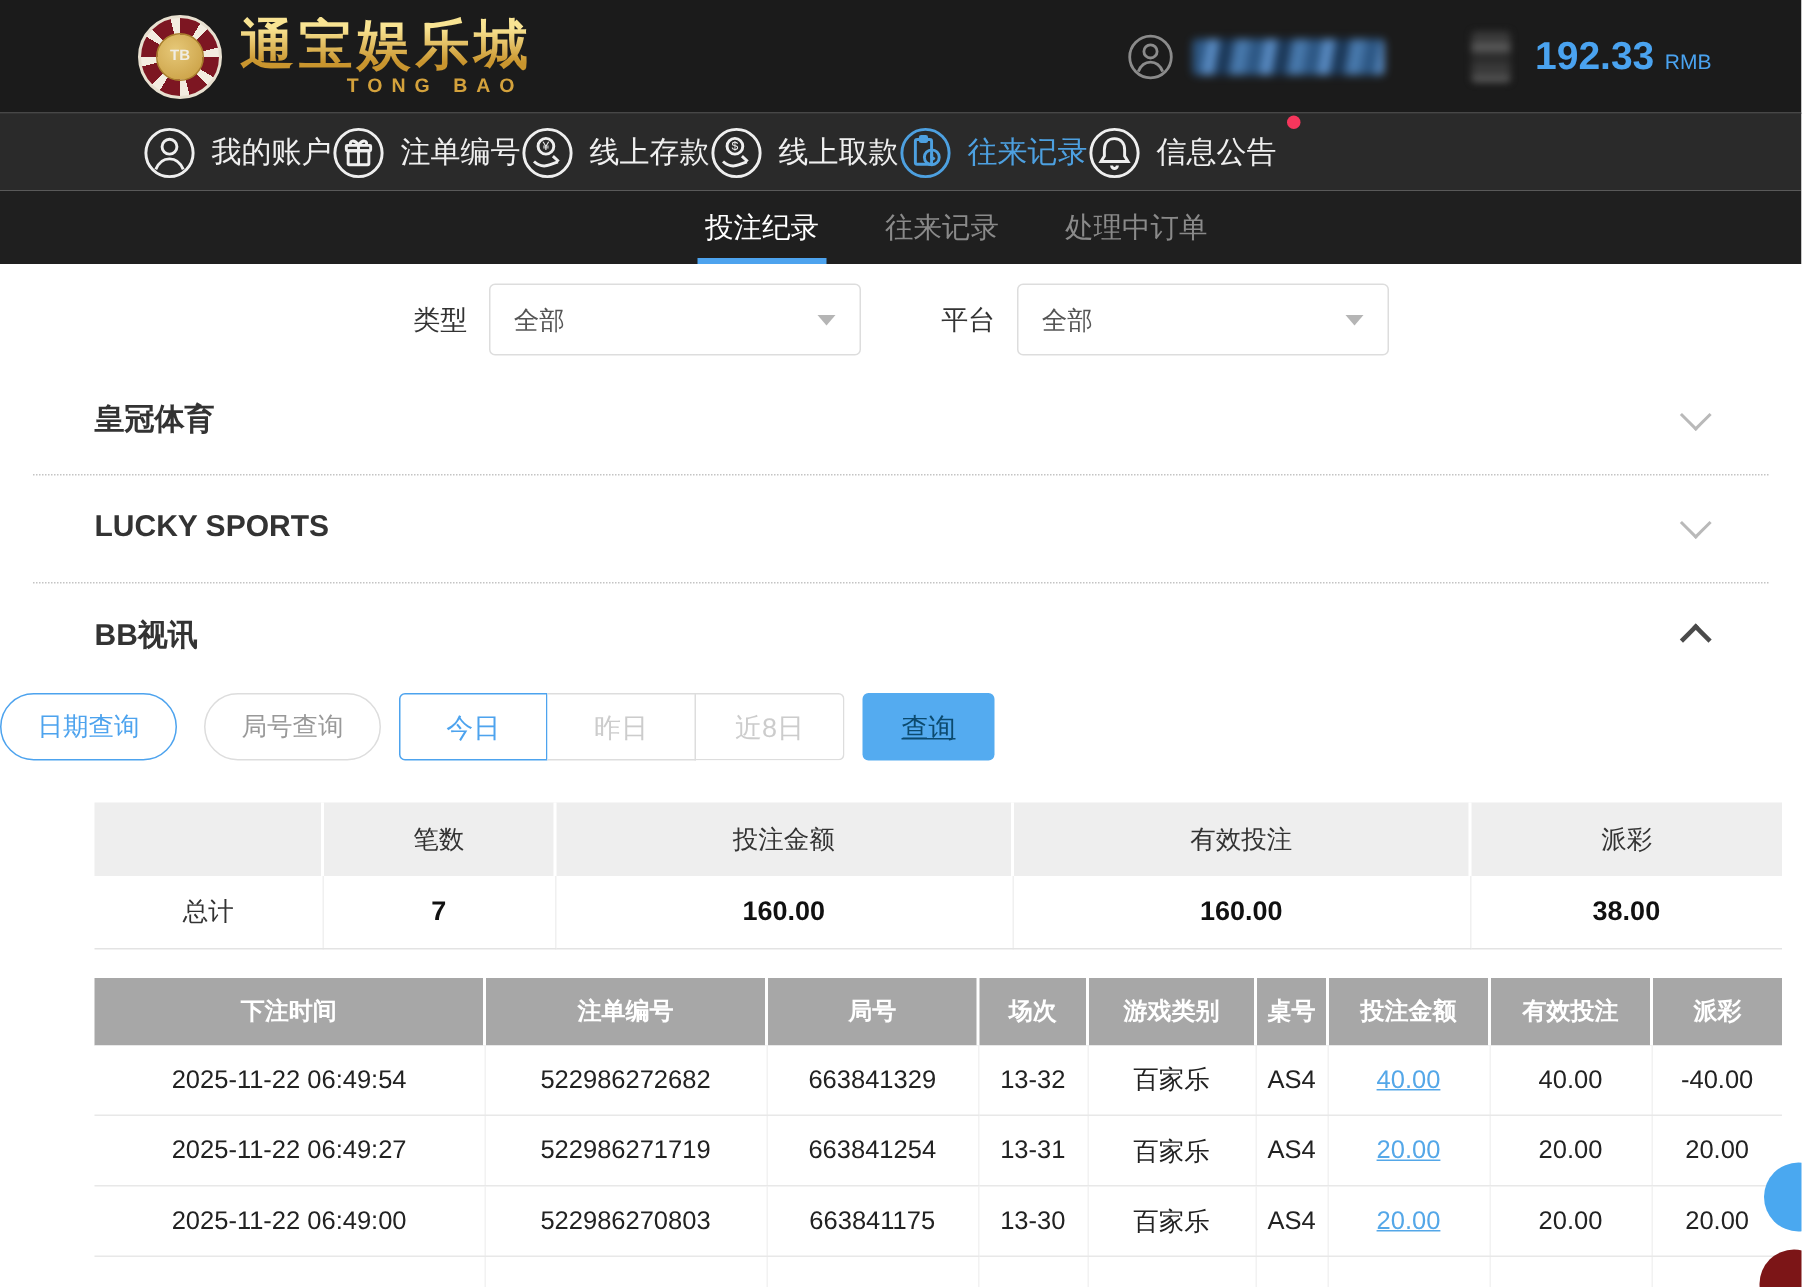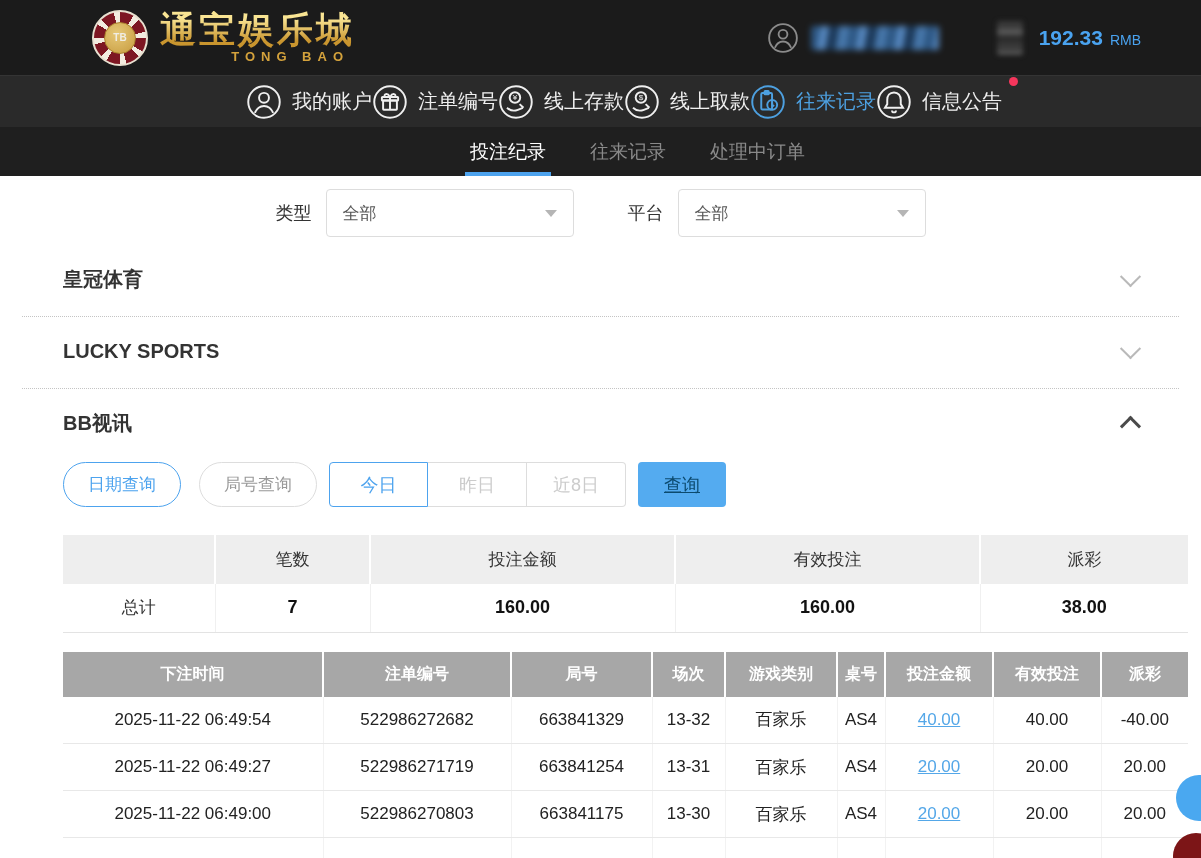--- a/index.html
+++ b/index.html
@@ -27,26 +27,26 @@
     text-align:right; padding-right:6px; }
   .topbar-right { margin-left:auto; display:flex; align-items:center; }
   .user-icon { width:32px; height:32px; color:#8b8b8b; }
   .blur-name { width:128px; height:24px; margin-left:12px; border-radius:3px;
     background:repeating-linear-gradient(100deg,#2f5b8a 0 10px,#5b8fc9 10px 18px,#1c3a5c 18px 28px,#4a7db3 28px 38px);
     filter:blur(3px); opacity:.95; }
   .blur-wallet { width:26px; height:34px; margin-left:58px; border-radius:3px;
     background:repeating-linear-gradient(180deg,#3a3a3a 0 8px,#575757 8px 14px,#2c2c2c 14px 22px);
     filter:blur(2.5px); }
   .balance { margin-left:16px; display:flex; align-items:baseline; }
-  .balance-amount { font-size:21px; font-weight:600; color:#4aa3f0; }
+  .balance-amount { font-size:26px; font-weight:600; color:#4aa3f0; }
   .balance-cur { font-size:14px; color:#4aa3f0; margin-left:7px; }
 
   
   .navbar { height:52px; background:#2a2a2a; border-top:1px solid #343434;
-    display:flex; align-items:center; justify-content:center;
+    display:flex; align-items:center; justify-content:flex-start;
     padding:0 48px 0 95px; }
   .nav-item { display:flex; align-items:center; gap:10px; color:#efefef;
     font-size:20px; cursor:pointer; position:relative; }
   .nav-item svg { width:36px; height:36px; }
   .nav-item.active { color:#4da0e0; }
   .nav-label { position:relative; white-space:nowrap; }
   .badge-dot { position:absolute; top:-7px; right:-16px; width:9px; height:9px;
     border-radius:50%; background:#f5365c; }
 
   
@@ -76,21 +76,21 @@
   .section-row.mid { margin-top:14px; }
   .section-title { font-size:20px; font-weight:bold; color:#333; }
   .chev { width:15px; height:15px; border-right:2px solid #b9b9b9;
     border-bottom:2px solid #b9b9b9; cursor:pointer; }
   .chev.down { transform:rotate(45deg) translate(-2px,-2px); }
   .chev.up { border-color:#4a4a4a; border-width:3px;
     transform:rotate(225deg) translate(-2px,-2px); }
   .divider { border-top:1px dotted #c4c4c4; margin:17px 22px 0 22px; }
 
   
-  .query-row { display:flex; align-items:center; padding-left:63px; margin-top:19px; }
+  .query-row { display:flex; align-items:center; margin-top:19px; }
   .pill { height:45px; padding:0 24px; border-radius:23px; background:#fff;
     display:flex; align-items:center; font-size:17px; cursor:pointer; }
   .pill.blue { border:1px solid #4da3ee; color:#4da3ee; }
   .pill.gray { border:1px solid #ddd; color:#999; margin-left:18px; }
   .datebox { height:45px; width:287px; margin-left:19px; border:1px solid #ddd;
     border-radius:4px; display:flex; align-items:center; padding:0 13px;
     cursor:pointer; background:#fff; }
   .datebox svg { width:19px; height:19px; flex:0 0 auto; }
   .datebox span { margin-left:10px; font-size:18px; font-weight:bold; color:#151515;
     white-space:nowrap; }

